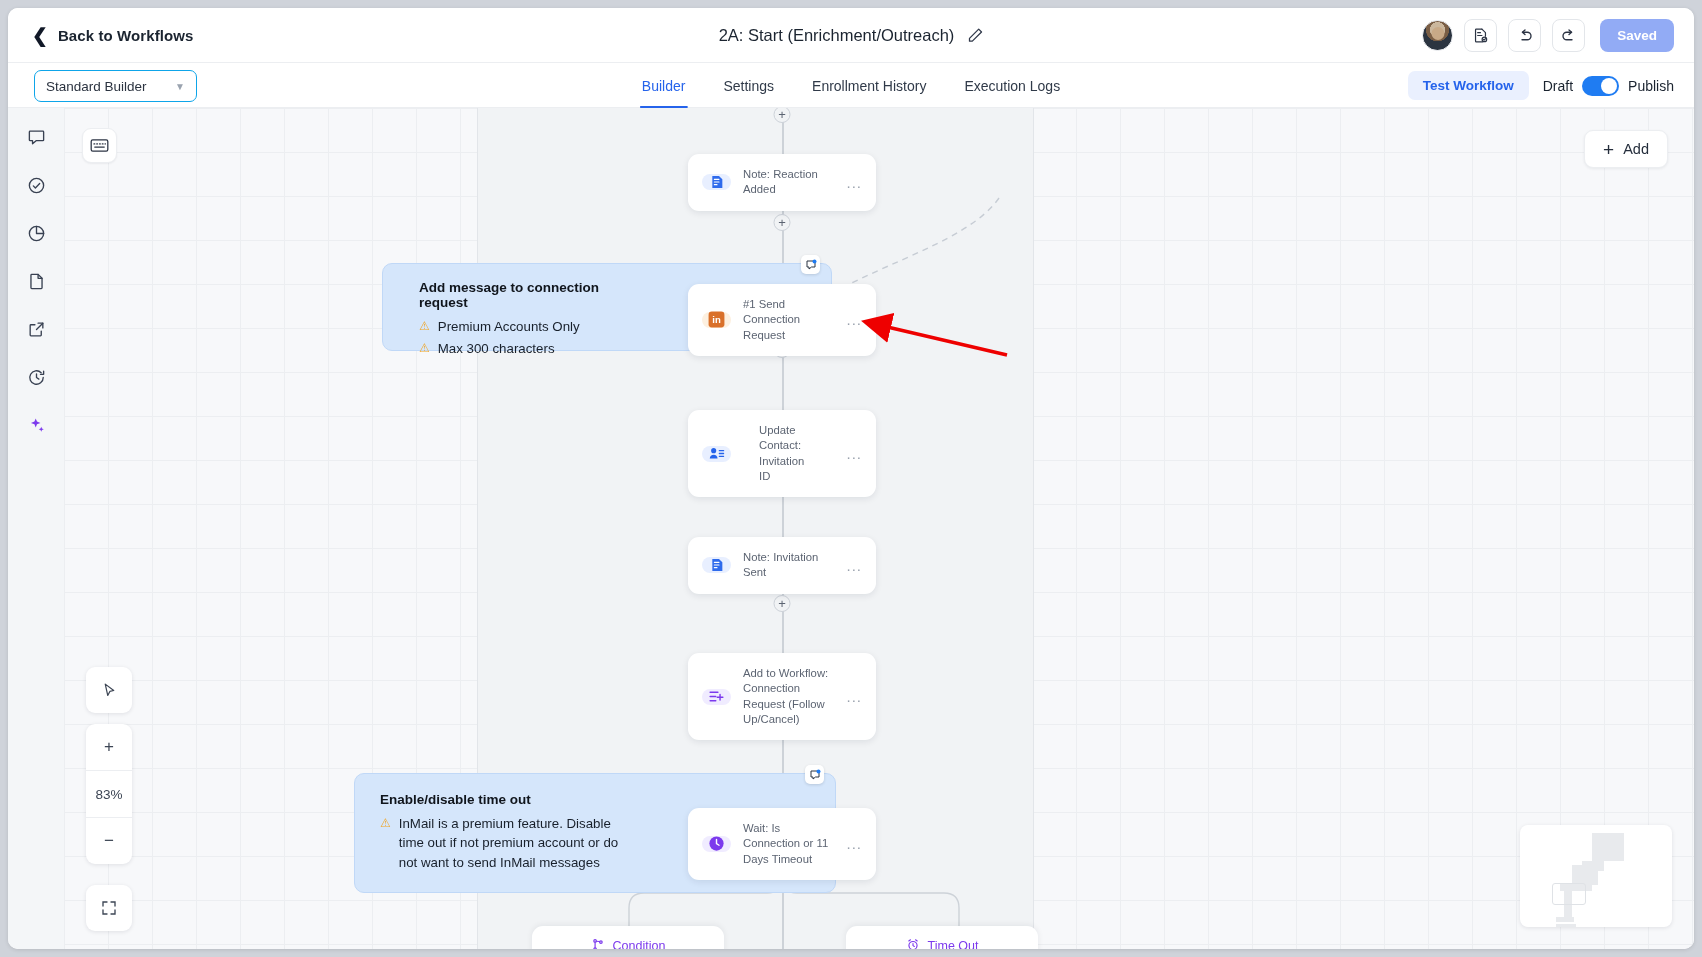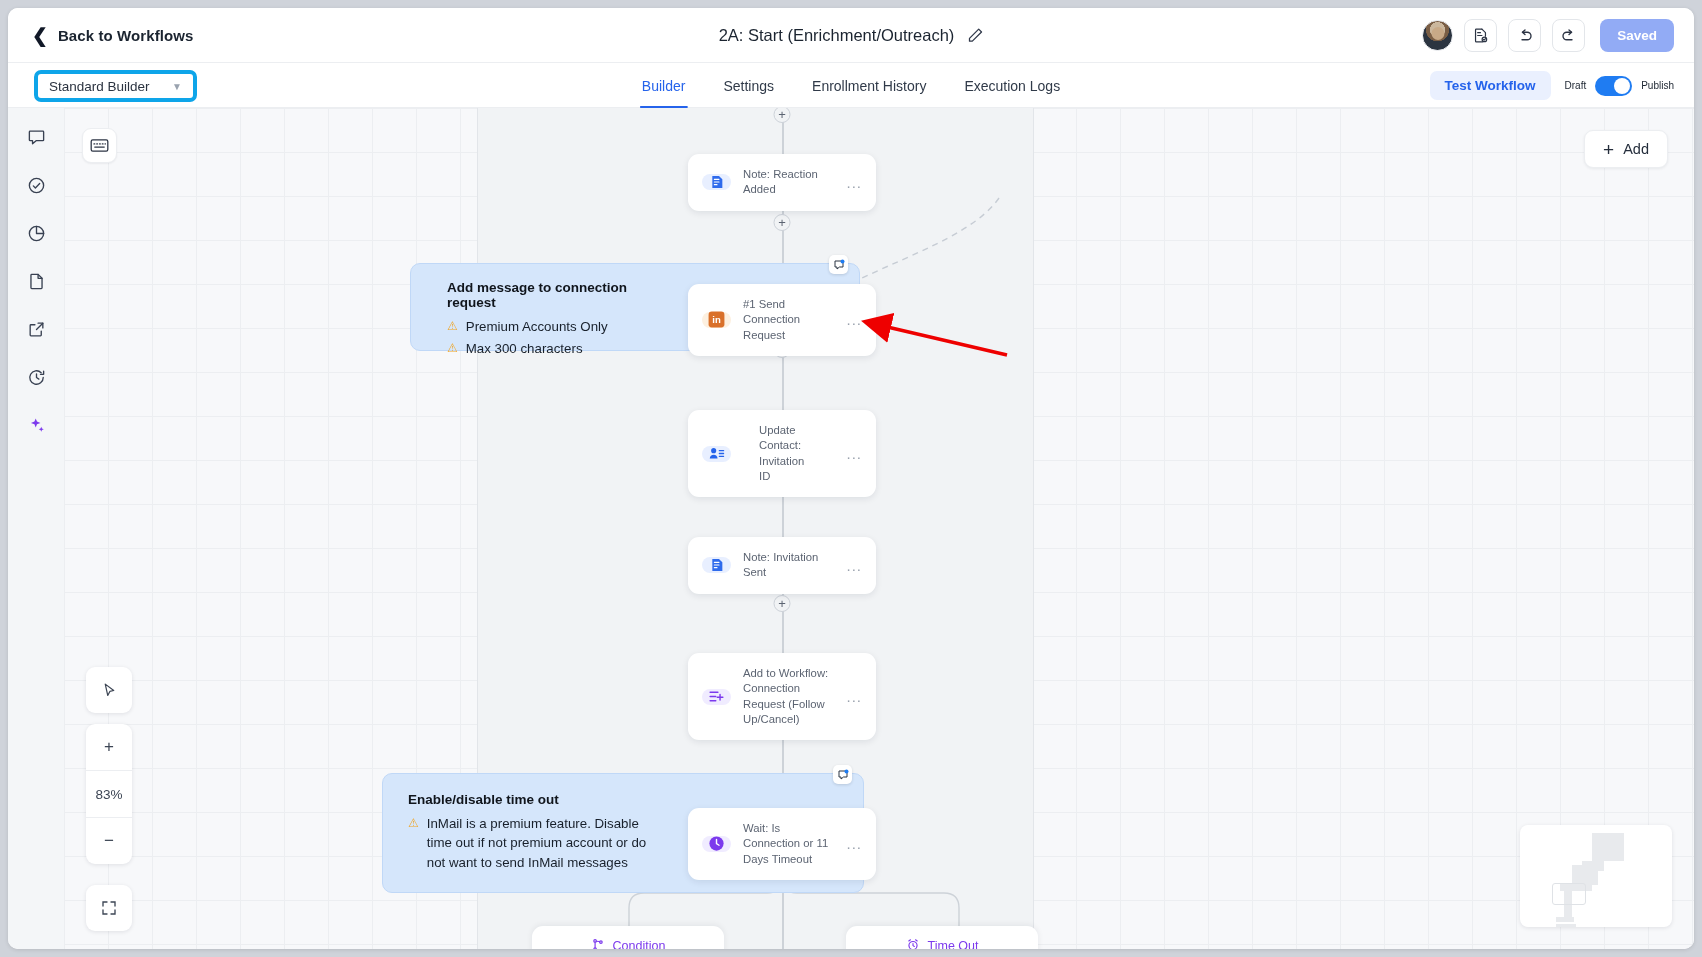--- a/index.html
+++ b/index.html
@@ -62,21 +62,21 @@
     font-size: 13.5px; font-weight: 600; cursor: pointer; margin-left: 4px;
   }
 
   
   .subbar {
     position: absolute; left: 0; top: 55px; width: 100%; height: 45px;
     background: #fff; border-bottom: 1px solid #eceef1;
   }
   .builder-select {
     position: absolute; left: 26px; top: 7px;
-    width: 163px; height: 32px; border: 4px solid #0ea5e9; border-radius: 7px;
+    width: 163px; height: 32px; border: 1px solid #0ea5e9; border-radius: 7px;
     background: #fff; display: flex; align-items: center; padding: 0 11px;
     font-size: 13.5px; color: #2b3340; cursor: pointer;
   }
   .builder-select .caret { margin-left: auto; color: #9aa3af; font-size: 10px; }
 
   .tabs {
     position: absolute; left: 50%; transform: translateX(-50%); top: 0;
     height: 45px; display: flex; gap: 34px; align-items: stretch;
   }
   .tab {
@@ -90,21 +90,21 @@
   }
 
   .subbar-right {
     position: absolute; right: 20px; top: 0; height: 45px;
     display: flex; align-items: center; gap: 14px;
   }
   .test-wf {
     background: #eaf0fe; color: #2563eb; font-size: 13.5px; font-weight: 600;
     border-radius: 7px; padding: 7px 15px; cursor: pointer;
   }
-  .toggle-grp { display: flex; align-items: center; gap: 9px; font-size: 10px; color: #1b2430; }
+  .toggle-grp { display: flex; align-items: center; gap: 9px; font-size: 14px; color: #1b2430; }
   .switch {
     width: 37px; height: 20px; border-radius: 10px; background: #1f7cf2;
     position: relative; cursor: pointer;
   }
   .switch .knob {
     position: absolute; right: 2px; top: 2px; width: 16px; height: 16px;
     border-radius: 50%; background: #fff;
   }
 
   
@@ -178,21 +178,21 @@
 
   .ic-note { background: #e8efff; }
   .ic-contact { background: #e8efff; }
   .ic-li { background: #fdf0e0; }
   .ic-addwf { background: #f0ecff; }
   .ic-wait { background: #f0ecff; }
 
   
   .callout {
     position: absolute; background: #d5e6fb; border-radius: 10px;
-    border: 1px solid #c0d8f7; z-index: 3; margin-left: 28px;
+    border: 1px solid #c0d8f7; z-index: 3;
   }
   .callout .ctitle { font-size: 13.5px; font-weight: 700; color: #10151c; margin-bottom: 7px; }
   .callout .crow {
     font-size: 13.3px; color: #18202b; display: flex; gap: 8px; line-height: 1.45;
     margin-bottom: 3px;
   }
   .callout .warn { color: #f0a525; flex: 0 0 auto; font-size: 12px; line-height: 1.5; }
   .cbadge {
     position: absolute; right: 11px; top: -9px; width: 19px; height: 19px;
     background: #fff; border-radius: 5px; display: flex; align-items: center;

